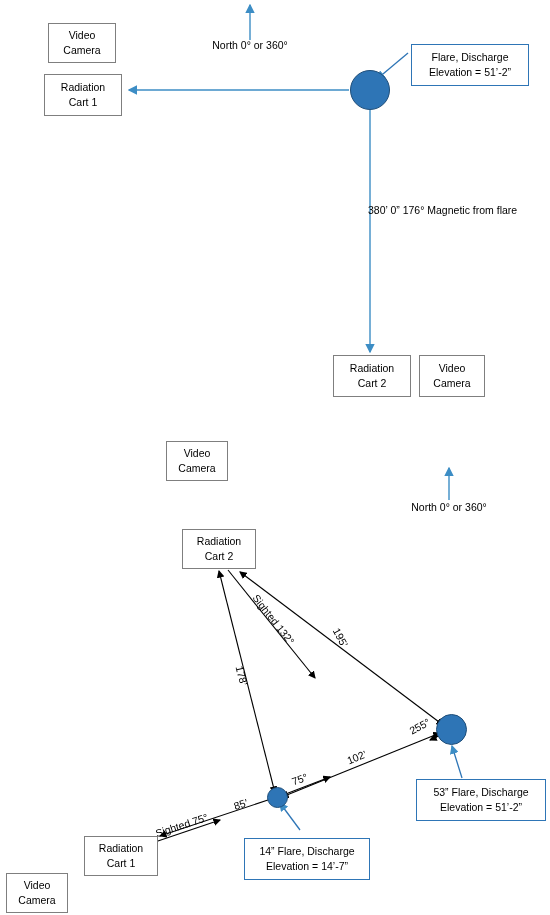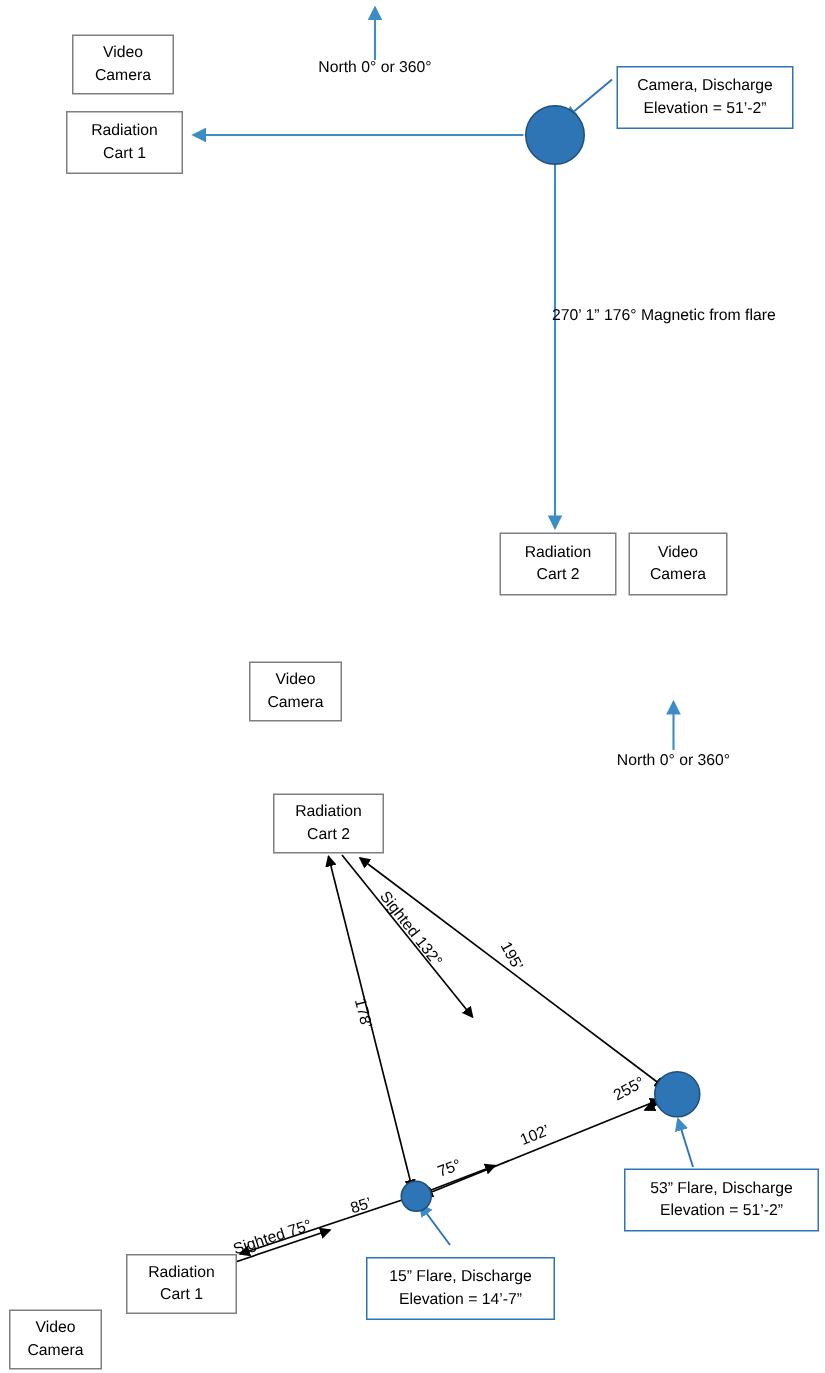--- a/index.html
+++ b/index.html
@@ -161,34 +161,34 @@
     <span>Radiation</span>
     <span>Cart 2</span>
   </div>
 
   <div class="box" style="left:419px; top:355px; width:66px; height:42px;">
     <span>Video</span>
     <span>Camera</span>
   </div>
 
   <div class="box callout" style="left:411px; top:44px; width:118px; height:42px;">
-    <span>Camera, Discharge</span>
+    <span>Flare, Discharge</span>
     <span>Elevation = 51’-2”</span>
   </div>
 
   <div class="circle" style="left:350px; top:70px; width:40px; height:40px;"></div>
 
   <div class="txt" style="left:200px; top:38px; width:100px;">
     <span>North</span>
     <span>0° or 360°</span>
   </div>
 
 
   <div class="txt" style="left:368px; top:203px; width:140px;">
-    <span>270’ 1”</span>
+    <span>380’ 0”</span>
     <span>176° Magnetic</span>
     <span>from flare</span>
   </div>
 
   <div class="box" style="left:166px; top:441px; width:62px; height:40px;">
     <span>Video</span>
     <span>Camera</span>
   </div>
 
   <div class="box" style="left:182px; top:529px; width:74px; height:40px;">
@@ -205,21 +205,21 @@
     <span>Video</span>
     <span>Camera</span>
   </div>
 
   <div class="box callout" style="left:416px; top:779px; width:130px; height:42px;">
     <span>53” Flare, Discharge</span>
     <span>Elevation = 51’-2”</span>
   </div>
 
   <div class="box callout" style="left:244px; top:838px; width:126px; height:42px;">
-    <span>15” Flare, Discharge</span>
+    <span>14” Flare, Discharge</span>
     <span>Elevation = 14’-7”</span>
   </div>
 
   <div class="circle" style="left:436px; top:714px; width:31px; height:31px;"></div>
 
   <div class="circle" style="left:267px; top:787px; width:21px; height:21px;"></div>
 
   <div class="txt" style="left:399px; top:500px; width:100px;">
     <span>North</span>
     <span>0° or 360°</span>

